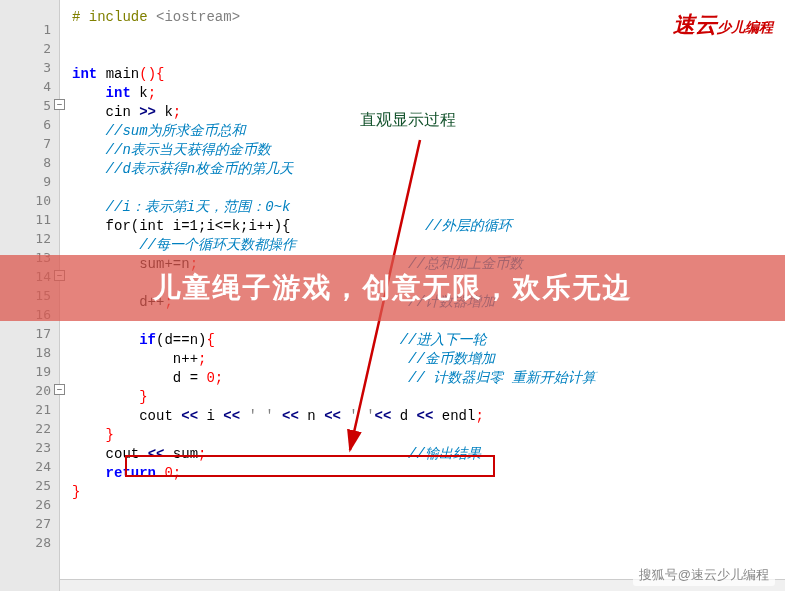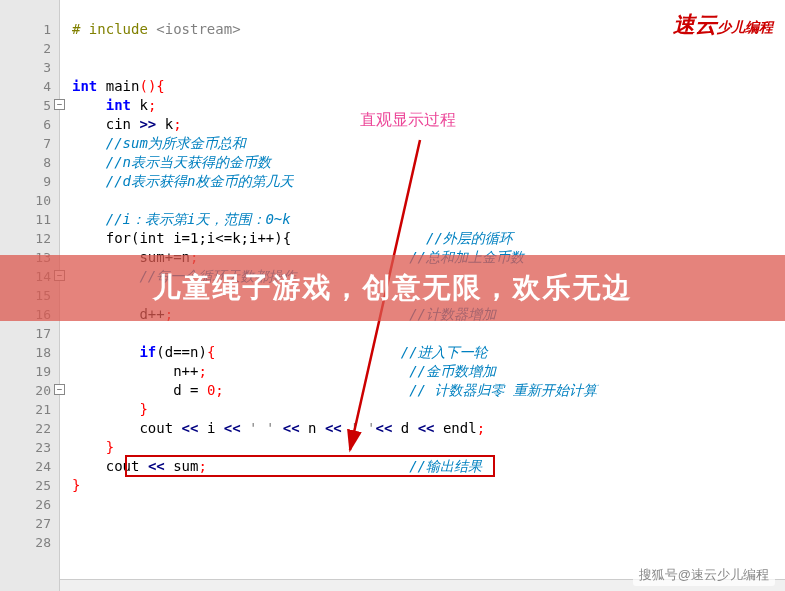--- a/index.html
+++ b/index.html
@@ -1,32 +1,32 @@
 <!DOCTYPE html>
 <html><head>
 <meta charset="utf-8">
 <style>
 * { margin: 0; padding: 0; box-sizing: border-box; }
 body { width: 785px; height: 591px; background: #fff; font-family: Consolas, monospace; font-size: 14px; position: relative; overflow: hidden; }
 .editor { display: flex; width: 100%; height: 100%; }
 .gutter { width: 60px; background: #e8e8e8; border-right: 1px solid #ccc; padding-top: 20px; }
 .line-num { height: 19px; line-height: 19px; text-align: right; padding-right: 8px; color: #808080; font-size: 13px; position: relative; }
 .fold { position: absolute; right: -6px; top: 3px; width: 11px; height: 11px; border: 1px solid #888; background: #fff; font-size: 9px; line-height: 9px; text-align: center; color: #555; cursor: pointer; }
-.code { flex: 1; padding-top: 20px; padding-left: 12px; position: relative; }
+.code { flex: 1; padding-top: 8px; padding-left: 12px; position: relative; font-family: Liberation Mono, monospace; }
 .line { height: 19px; line-height: 19px; white-space: pre; font-size: 14px; }
 .kw { color: #0000ff; font-weight: bold; }
 .pp { color: #808000; }
 .str { color: #808080; }
 .num { color: #ff0000; }
 .com { color: #0080c0; font-style: italic; }
 .punct { color: #ff0000; }
 .ident { color: #000; }
 .op { color: #000080; font-weight: bold; }
 .highlight-box { position: absolute; border: 2px solid #cc0000; pointer-events: none; }
-.annotation { position: absolute; color: #ec4899; font-family: "Microsoft YaHei", sans-serif; font-size: 16px; }
+.annotation { position: absolute; color: #14532d; font-family: "Microsoft YaHei", sans-serif; font-size: 16px; }
 .arrow-svg { position: absolute; pointer-events: none; }
 .logo { position: absolute; top: 10px; right: 12px; font-family: "Microsoft YaHei", sans-serif; font-weight: bold; font-style: italic; }
 .logo-red { color: #cc0000; font-size: 22px; }
 .logo-sub { color: #cc0000; font-size: 14px; }
 .overlay-banner { position: absolute; left: 0; width: 100%; background: rgba(220, 90, 80, 0.75); color: #fff; font-family: "Microsoft YaHei", sans-serif; font-size: 28px; font-weight: bold; text-align: center; padding: 14px 12px; letter-spacing: 2px; }
 .watermark { position: absolute; bottom: 5px; right: 10px; color: #888; font-family: "Microsoft YaHei", sans-serif; font-size: 13px; background: rgba(255,255,255,0.7); padding: 2px 6px; border-radius: 3px; margin-left: 38px; }
 .bottom-border { position: absolute; bottom: 0; left: 60px; right: 0; height: 12px; background: #f0f0f0; border-top: 1px solid #ccc; }
 </style>
 </head>
 <body>
@@ -68,32 +68,33 @@
     <div class="line"></div>
     <div class="line"><span class="kw">int</span> <span class="ident">main</span><span class="punct">(){</span></div>
     <div class="line">    <span class="kw">int</span> <span class="ident">k</span><span class="punct">;</span></div>
     <div class="line">    <span class="ident">cin </span><span class="op">&gt;&gt;</span><span class="ident"> k</span><span class="punct">;</span></div>
     <div class="line">    <span class="com">//sum为所求金币总和</span></div>
     <div class="line">    <span class="com">//n表示当天获得的金币数</span></div>
     <div class="line">    <span class="com">//d表示获得n枚金币的第几天</span></div>
     <div class="line"></div>
     <div class="line">    <span class="com">//i：表示第i天，范围：0~k</span></div>
     <div class="line">    <span class="ident">for(int i=1;i&lt;=k;i++){</span>                <span class="com">//外层的循环</span></div>
+    <div class="line">        <span class="com">//每一个循环天数都操作</span></div>
     <div class="line">        <span class="ident">sum+=n</span><span class="punct">;</span>                         <span class="com">//总和加上金币数</span></div>
-    <div class="line">        <span class="com">//每一个循环天数都操作</span></div>
     <div class="line"></div>
     <div class="line">        <span class="ident">d++</span><span class="punct">;</span>                            <span class="com">//计数器增加</span></div>
     <div class="line"></div>
     <div class="line">        <span class="kw">if</span><span class="ident">(d==n)</span><span class="punct">{</span>                      <span class="com">//进入下一轮</span></div>
     <div class="line">            <span class="ident">n++</span><span class="punct">;</span>                        <span class="com">//金币数增加</span></div>
     <div class="line">            <span class="ident">d = </span><span class="num">0</span><span class="punct">;</span>                      <span class="com">// 计数器归零 重新开始计算</span></div>
     <div class="line">        <span class="punct">}</span></div>
     <div class="line">        <span class="ident">cout </span><span class="op">&lt;&lt;</span><span class="ident"> i </span><span class="op">&lt;&lt;</span><span class="str"> ' ' </span><span class="op">&lt;&lt;</span><span class="ident"> n </span><span class="op">&lt;&lt;</span><span class="str"> ' '</span><span class="op">&lt;&lt;</span><span class="ident"> d </span><span class="op">&lt;&lt;</span><span class="ident"> endl</span><span class="punct">;</span></div>
     <div class="line">    <span class="punct">}</span></div>
     <div class="line">    <span class="ident">cout </span><span class="op">&lt;&lt;</span><span class="ident"> sum</span><span class="punct">;</span>                        <span class="com">//输出结果</span></div>
+    <div class="line">    <span class="kw">return</span><span class="num"> 0</span><span class="punct">;</span></div>
     <div class="line"><span class="punct">}</span></div>
   </div>
 </div>
 
 <div class="highlight-box" style="top:455px; left:125px; width:370px; height:22px;"></div>
 
 <svg class="arrow-svg" style="top:130px; left:340px;" width="120" height="330">
   <defs>
       <marker id="ah" markerWidth="10" markerHeight="10" refX="8" refY="3" orient="auto">
         <path d="M0,0 L0,6 L9,3 z" fill="#cc0000"></path>

